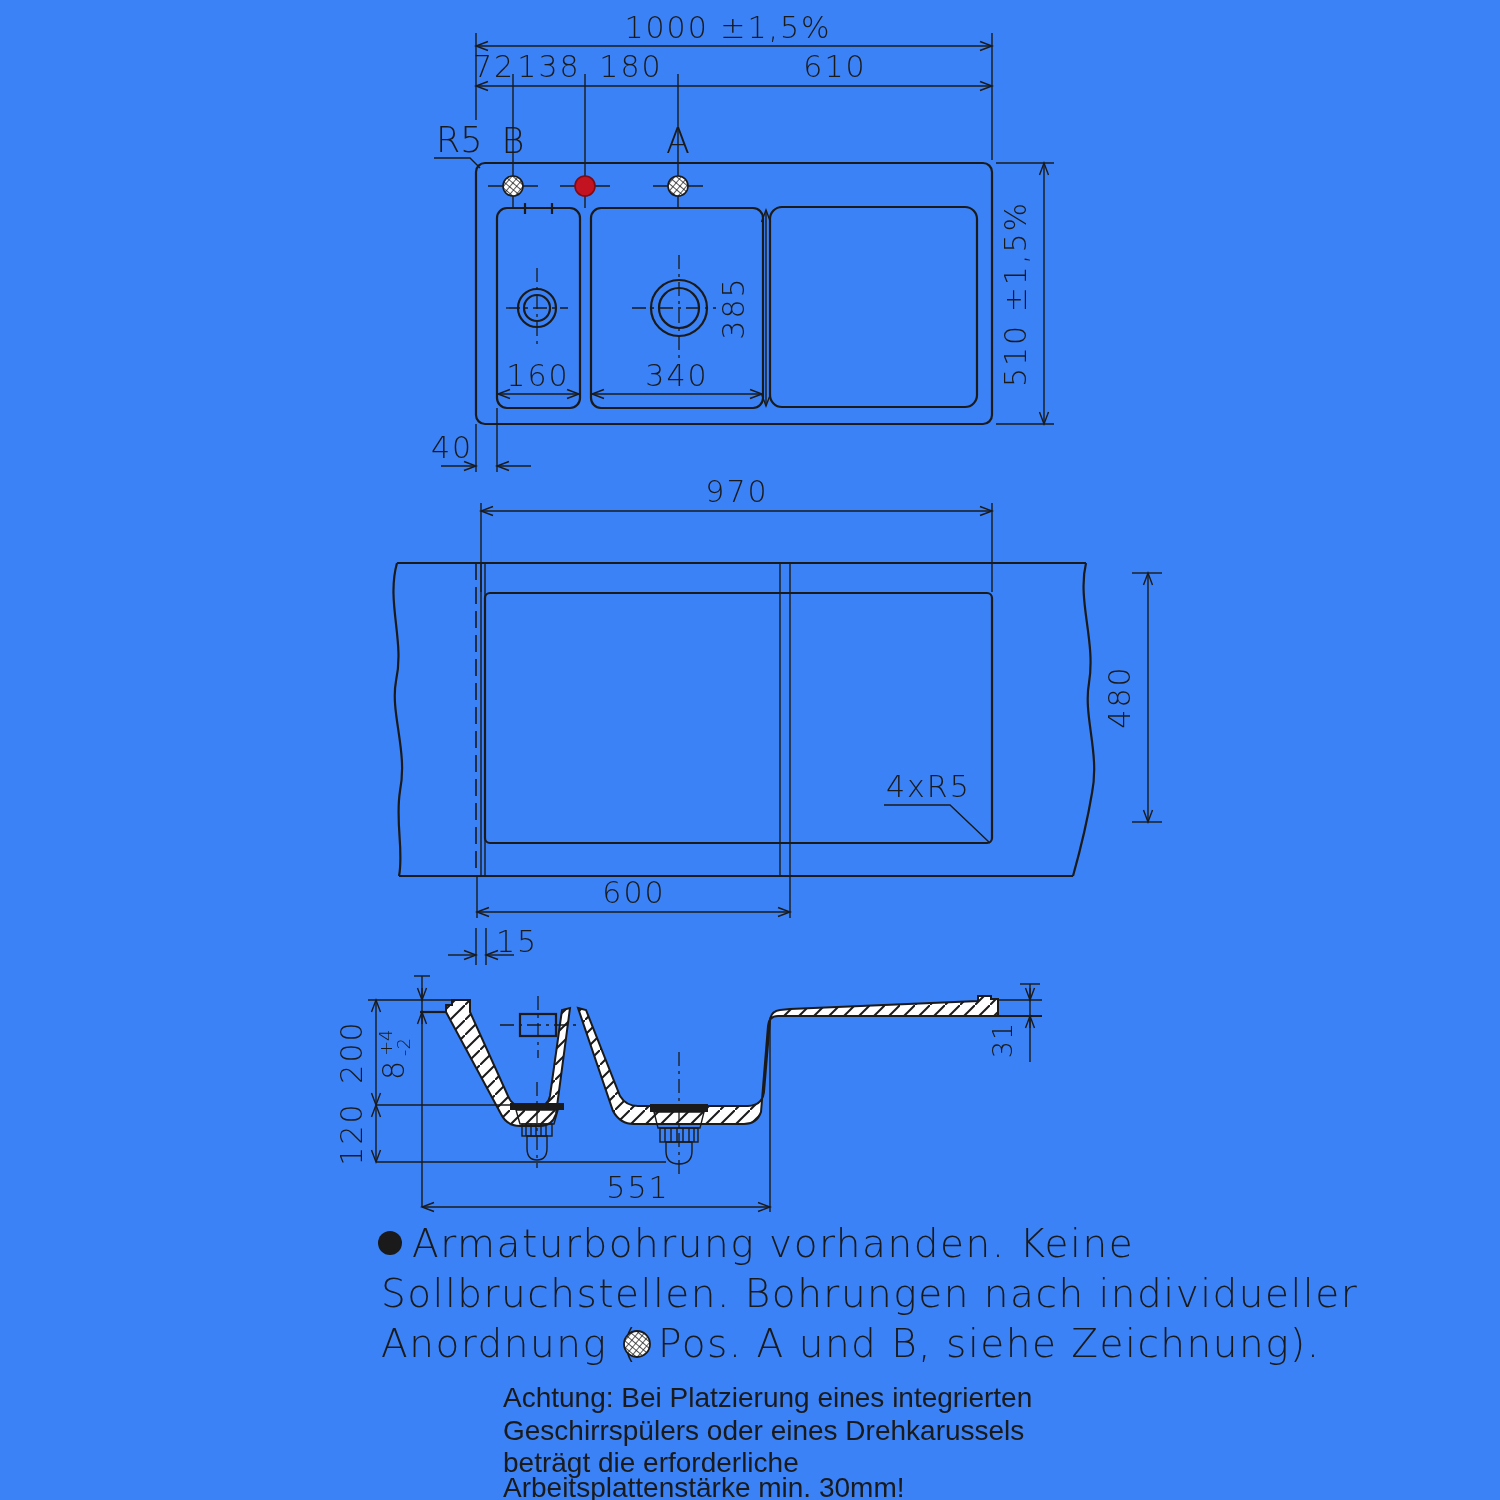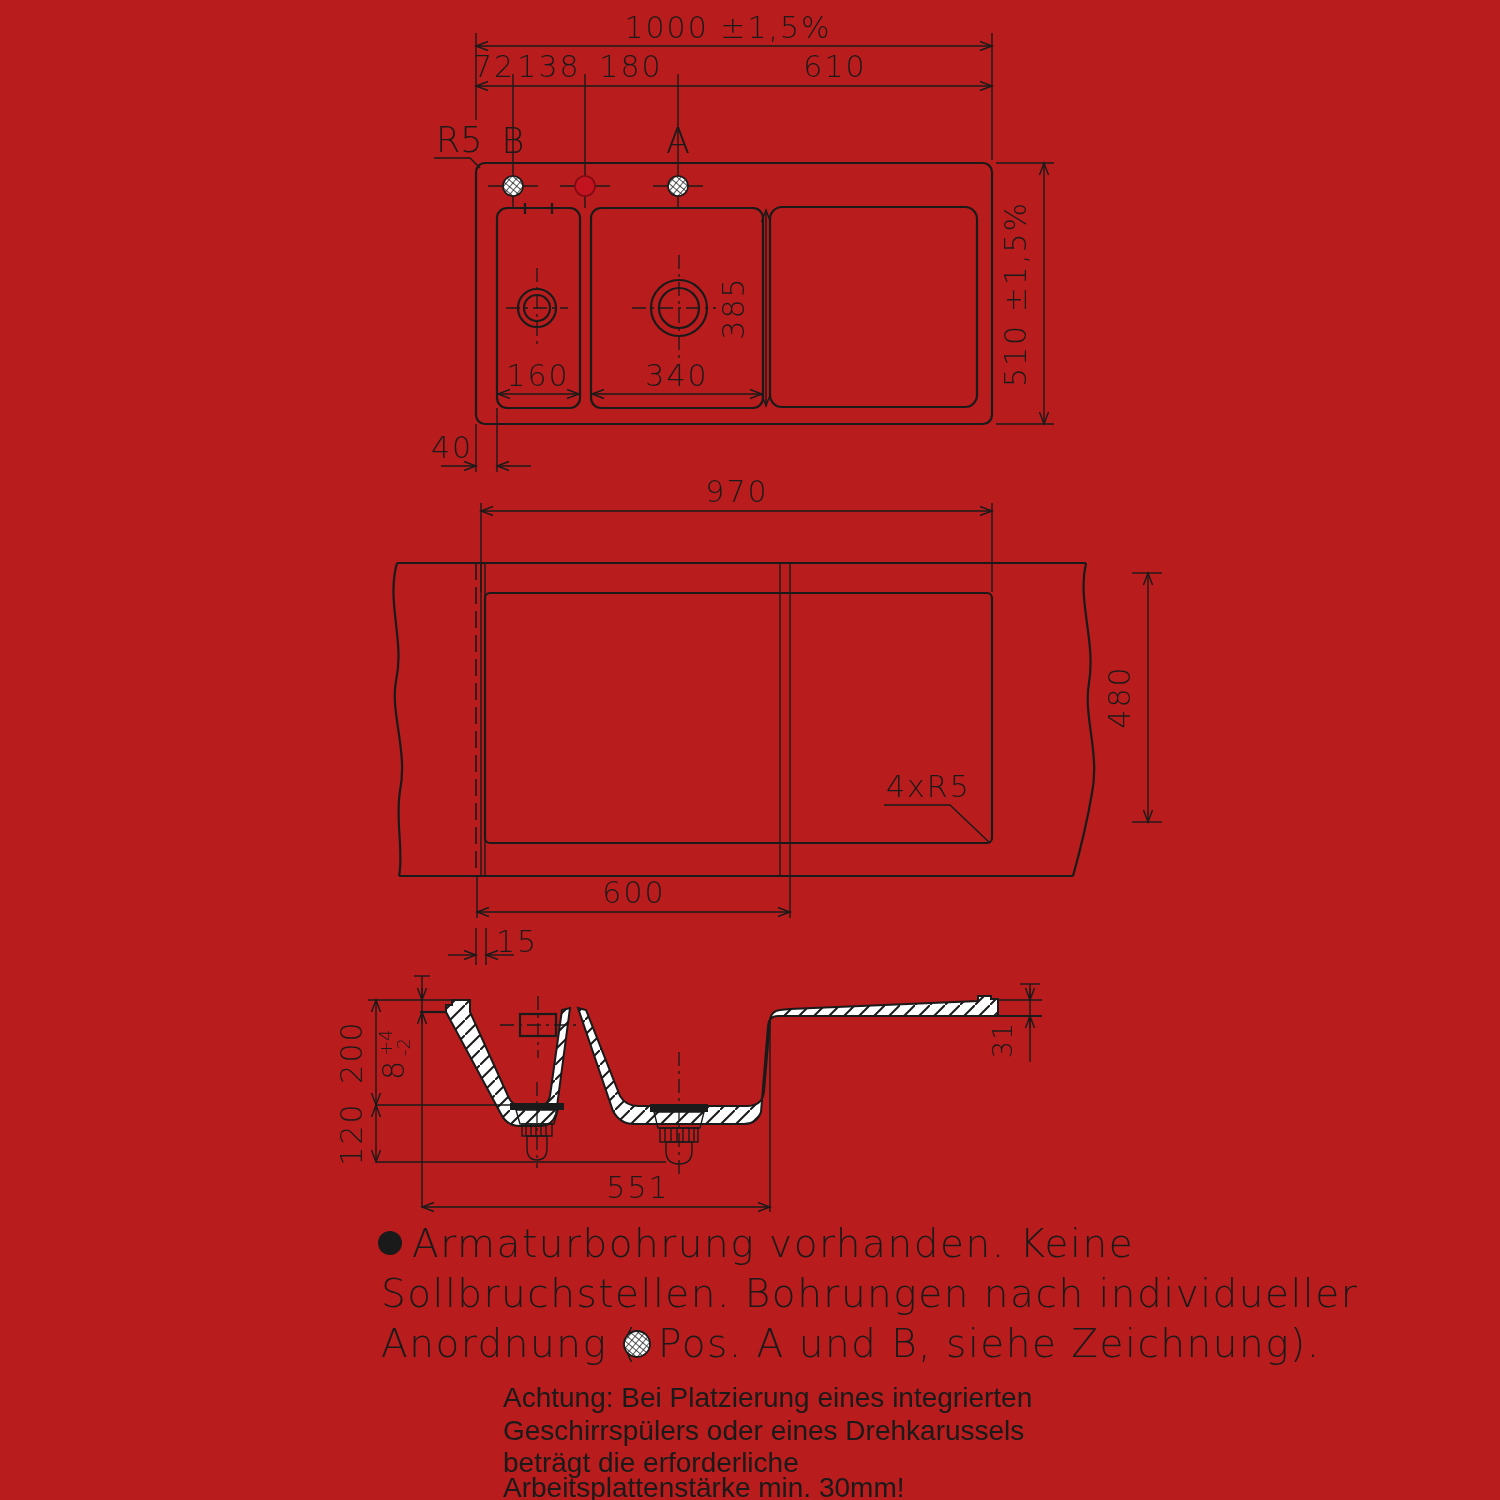--- a/index.html
+++ b/index.html
@@ -1,16 +1,16 @@
 <!DOCTYPE html>
 <html><head>
 <meta charset="utf-8">
 <style>
   html,body{margin:0;padding:0;background:#ffffff;}
-  .page{position:relative;width:1500px;height:1500px;background:#b91c1c;overflow:hidden;}
+  .page{position:relative;width:1500px;height:1500px;background:#3b82f6;overflow:hidden;}
   svg{position:absolute;left:0;top:0;}
   svg text{fill:#1a1a1a;}
   .dimtxt{font-family:"DejaVu Sans",sans-serif;font-size:30px;font-weight:300;letter-spacing:2px;}
   .dimtxt-sm{font-family:"DejaVu Sans",sans-serif;font-size:27px;font-weight:300;letter-spacing:1px;}
   .lbl{font-family:"DejaVu Sans",sans-serif;font-size:35px;font-weight:300;}
   .toltxt{font-family:"DejaVu Sans",sans-serif;font-size:18px;font-weight:300;}
   .note1{font-family:"DejaVu Sans",sans-serif;font-size:39px;font-weight:300;letter-spacing:1.5px;}
   .warn{font-family:"Liberation Sans",sans-serif;font-size:28px;font-weight:400;}
   .dl{stroke:#1a1a1a;stroke-width:1.4;fill:none;}
   .tl{stroke:#1a1a1a;stroke-width:1.4;fill:none;}

